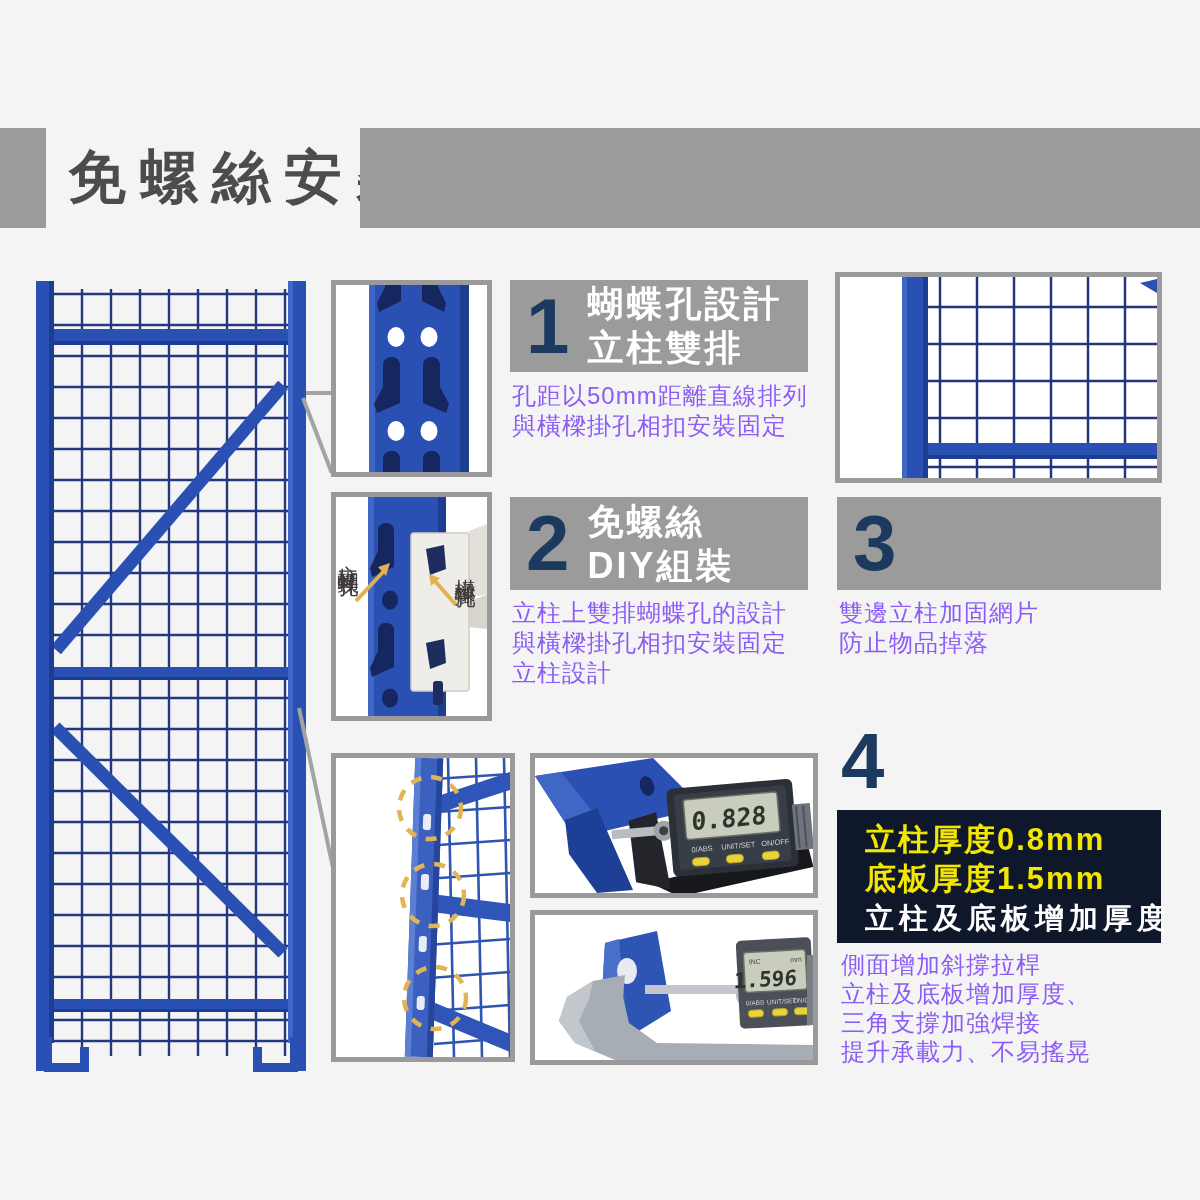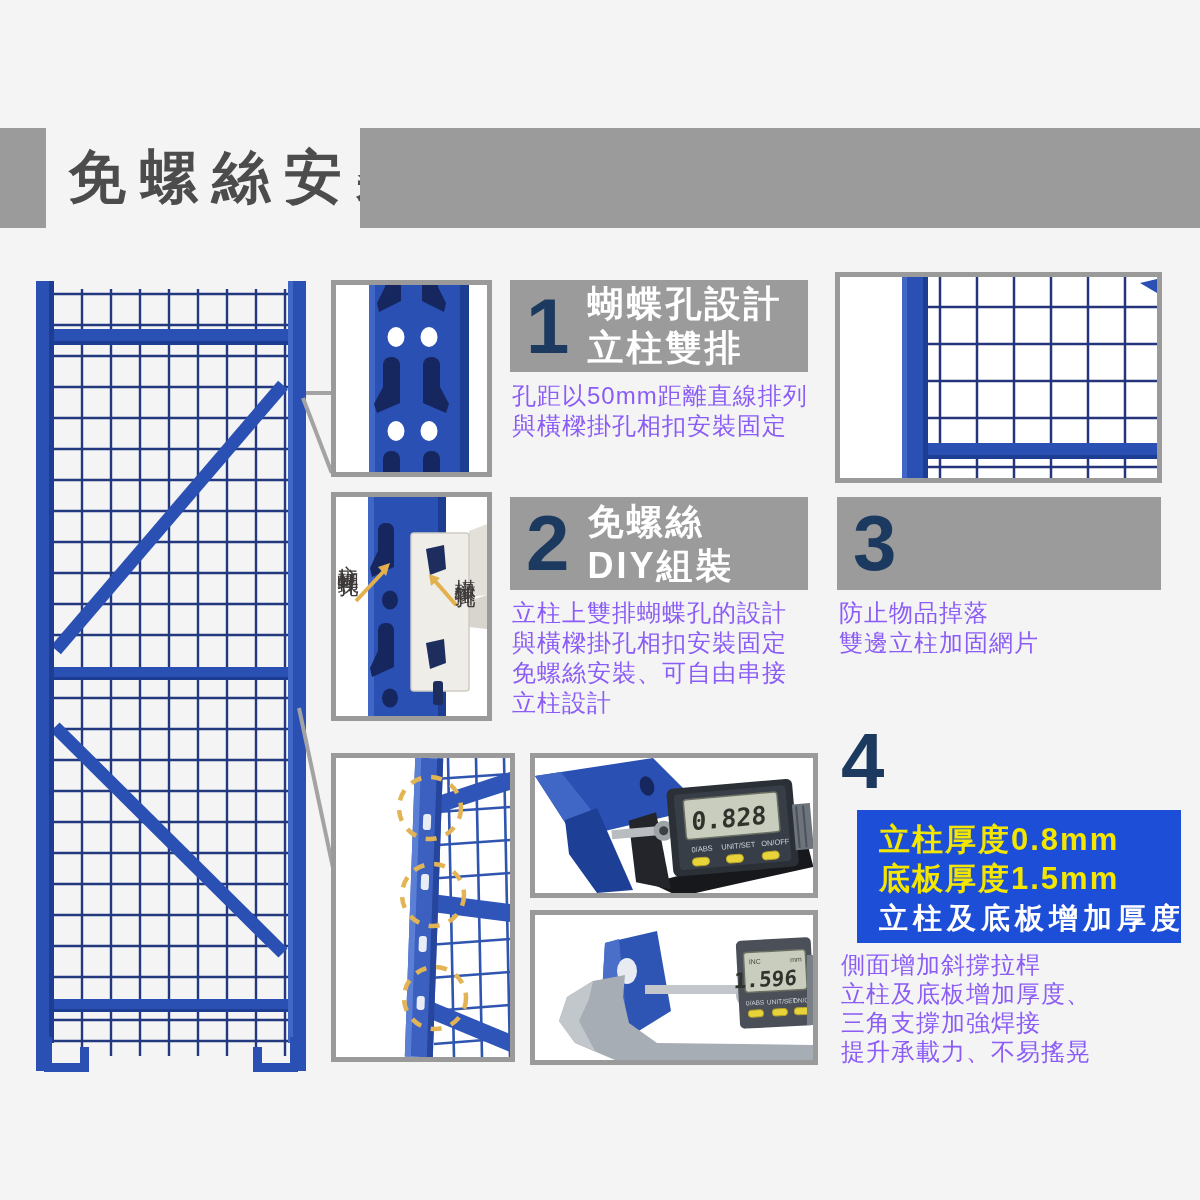--- a/index.html
+++ b/index.html
@@ -12,21 +12,21 @@
   
   .imgbox{position:absolute;background:#fff;border:5px solid #9a9a9a;box-sizing:border-box;overflow:hidden;}
   
   .band{position:absolute;background:#9b9b9b;display:flex;align-items:center;box-sizing:border-box;}
   .band .num{font-size:78px;font-weight:bold;color:#1c3a5f;line-height:0.9;margin:0 18px 0 16px;flex:0 0 auto;}
   .band .ttl{color:#ffffff;font-weight:bold;font-size:36px;line-height:44px;letter-spacing:3px;white-space:nowrap;}
   
   .body-txt{position:absolute;color:#8b5cf6;font-size:24px;line-height:30px;letter-spacing:1px;white-space:nowrap;}
   
   .big-num{position:absolute;font-size:78px;font-weight:bold;color:#1c3a5f;line-height:1;}
-  .dark-panel{position:absolute;background:#1d4ed8;box-sizing:border-box;padding:10px 0 0 22px;margin-left:20px;}
+  .dark-panel{position:absolute;background:#0f172a;box-sizing:border-box;padding:10px 0 0 28px;}
   .hl-yellow{color:#f3e600;font-size:31px;font-weight:bold;letter-spacing:2px;line-height:39px;white-space:nowrap;}
   .hl-white{color:#ffffff;font-size:29px;font-weight:bold;letter-spacing:5px;line-height:41px;white-space:nowrap;}
   
   .conn{position:absolute;height:4px;background:#a3a3a3;}
   
   .vlabel{position:absolute;writing-mode:vertical-rl;text-orientation:upright;
           font-size:21px;color:#3e3a39;letter-spacing:3px;line-height:1;}
   svg{display:block;}
   .lcd-digits{font-family:"DejaVu Sans Mono",monospace;font-weight:bold;}
 </style>
@@ -191,21 +191,20 @@
 <div class="band" style="left:510px;top:497px;width:298px;height:93px;">
   <div class="num">2</div>
   <div class="ttl">
     <div>免螺絲</div>
     <div>DIY組裝</div>
   </div>
 </div>
 <div class="body-txt" style="left:512px;top:598px;">
   <div>立柱上雙排蝴蝶孔的設計</div>
   <div>與橫樑掛孔相扣安裝固定</div>
-  <div>免螺絲安裝、可自由串接</div>
   <div>立柱設計</div>
 </div>
 
 <div class="imgbox" style="left:835px;top:272px;width:327px;height:211px;">
   <svg width="317" height="201" viewBox="0 0 317 201">
     <g stroke="#24357c" stroke-width="2.5">
       <line x1="100" y1="0" x2="100" y2="201"></line>
         <line x1="137" y1="0" x2="137" y2="201"></line>
       <line x1="174" y1="0" x2="174" y2="201"></line>
         <line x1="211" y1="0" x2="211" y2="201"></line>
@@ -223,22 +222,22 @@
     <rect x="62" y="0" width="26" height="201" fill="#2a50b4"></rect>
     <rect x="62" y="0" width="5" height="201" fill="#4067c6"></rect>
     <rect x="83" y="0" width="5" height="201" fill="#1d3d92"></rect>
   </svg>
 </div>
 
 <div class="band" style="left:837px;top:497px;width:324px;height:93px;">
   <div class="num">3</div>
 </div>
 <div class="body-txt" style="left:839px;top:598px;">
+  <div>雙邊立柱加固網片</div>
   <div>防止物品掉落</div>
-  <div>雙邊立柱加固網片</div>
 </div>
 
 <div class="big-num" style="left:841px;top:722px;">4</div>
 <div class="dark-panel" style="left:837px;top:810px;width:324px;height:133px;">
   <div class="hl-yellow">立柱厚度0.8mm</div>
   <div class="hl-yellow">底板厚度1.5mm</div>
   <div class="hl-white">立柱及底板增加厚度</div>
 </div>
 <div class="body-txt" style="left:841px;top:950px;line-height:29px;">
   <div>側面增加斜撐拉桿</div>

